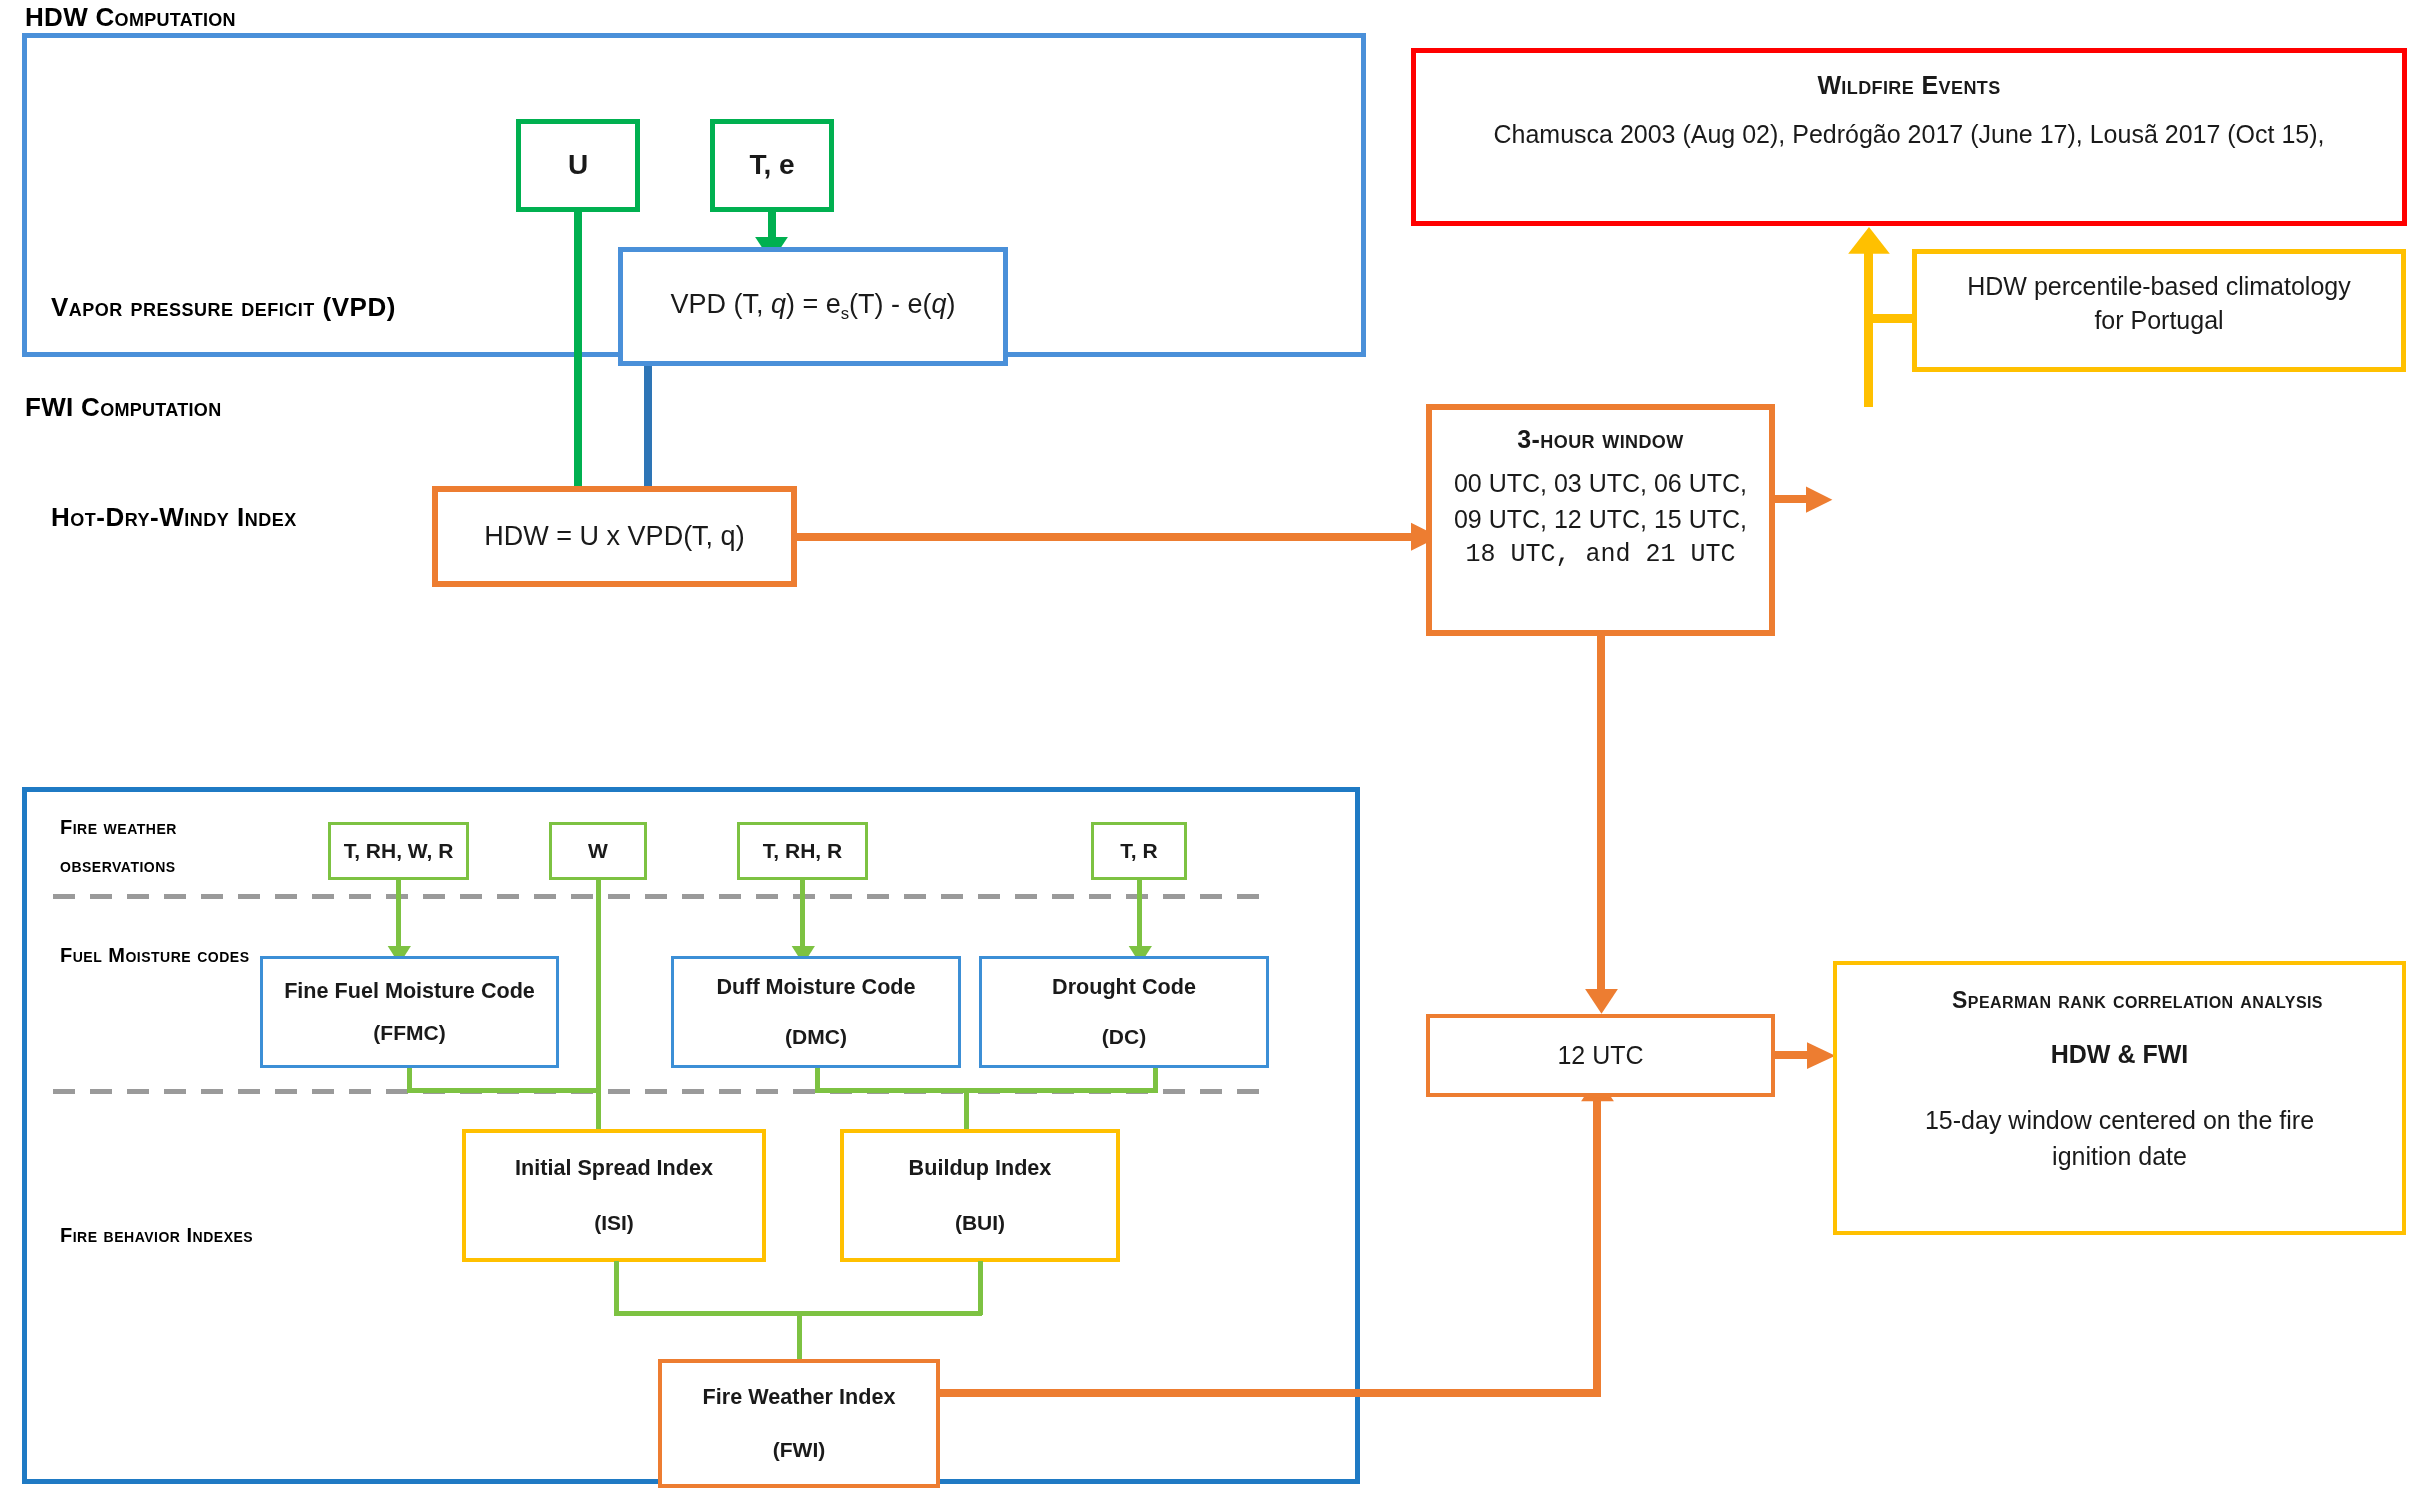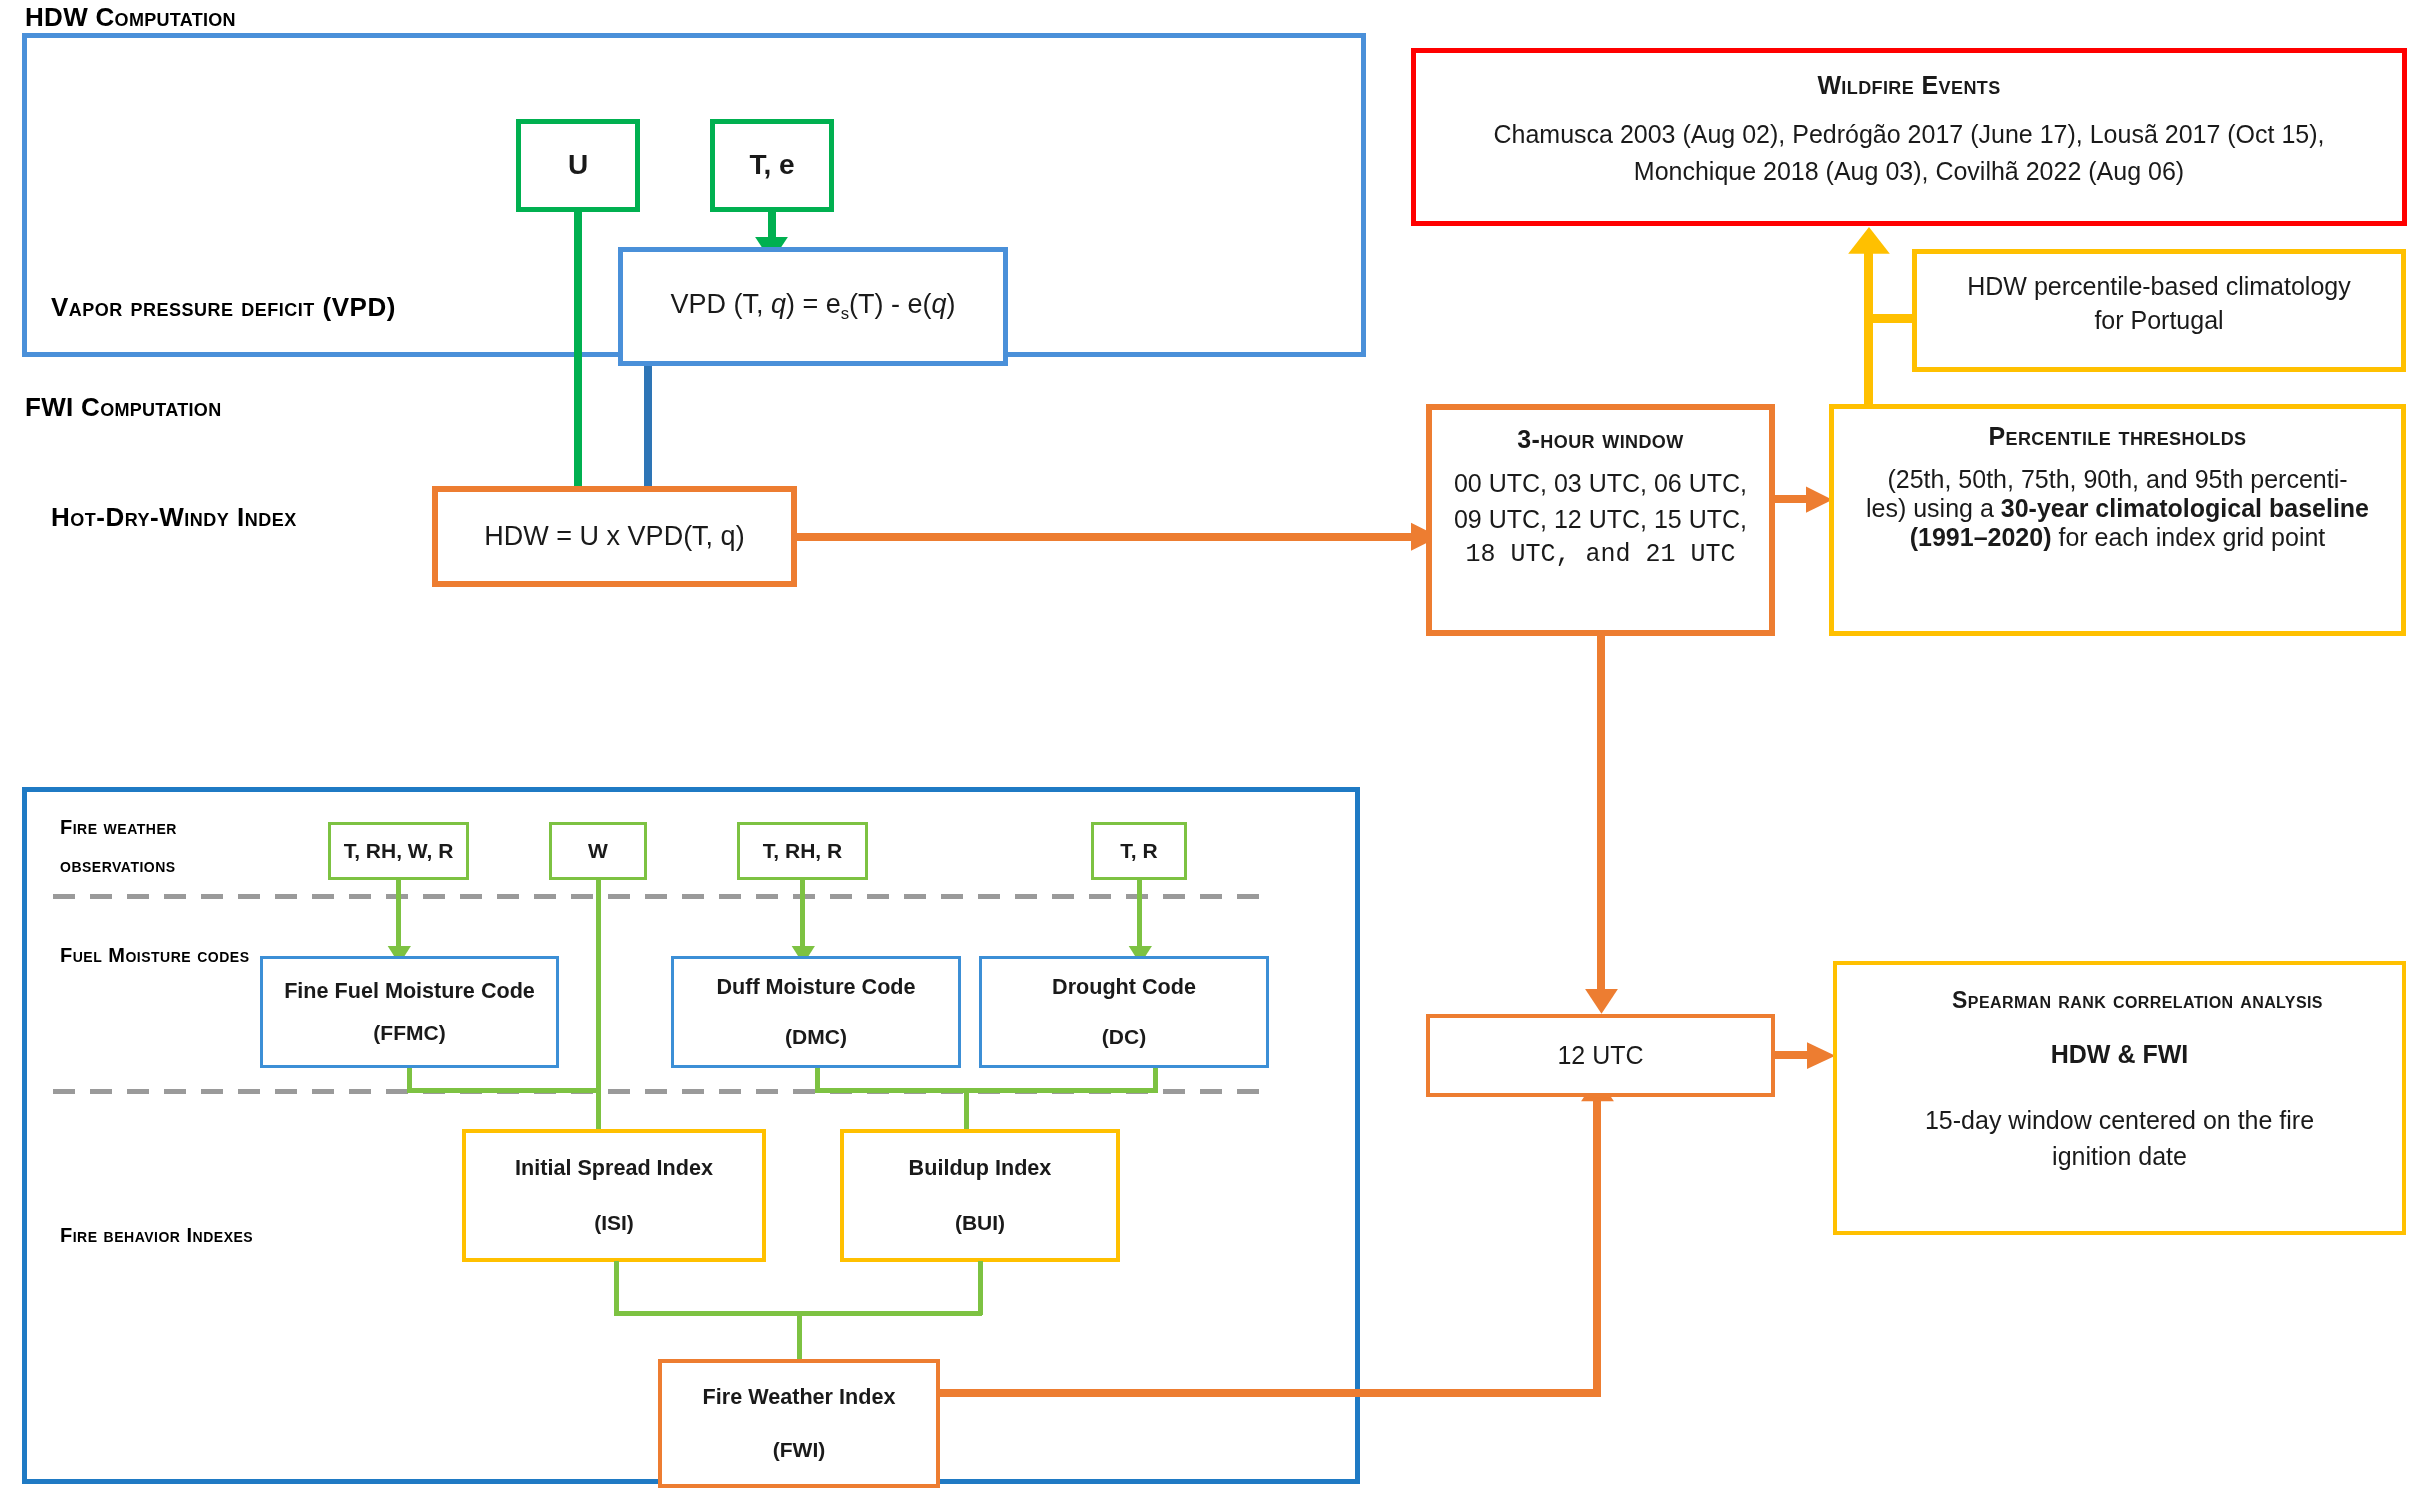--- a/index.html
+++ b/index.html
@@ -106,21 +106,20 @@
   </div>
 
   <div class="abs ln v-orange" style="left:797px;top:533px;width:629px;height:7.5px;"></div>
   <svg class="arrow" style="left:1411px;top:519px;width:33px;height:37px;" viewBox="0 0 40 44" width="33" height="37">
     <polygon points="0,4 0,38 34,21" fill="#ED7D31"></polygon>
   </svg>
 
   <div class="abs b-red" style="left:1411px;top:48px;width:996px;height:178px;background:#fff;">
     <div style="text-align:center;margin-top:18px;" class="t-head">Wildfire Events</div>
     <div style="text-align:center;margin-top:20px;" class="t-body">Chamusca 2003 (Aug 02), Pedrógão 2017 (June 17), Lousã 2017 (Oct 15),</div>
-    <div style="text-align:center;margin-top:8.3px;" class="t-body">Monchique 2018 (Aug 03), Covilhã 2022 (Aug 06)</div>
   </div>
 
   <div class="abs b-orange" style="left:1426px;top:404px;width:349px;height:232px;background:#fff;">
     <div style="text-align:center;margin-top:15px;" class="t-head">3-hour window</div>
     <div style="text-align:center;margin-top:15px;" class="t-body">00 UTC, 03 UTC, 06 UTC,</div>
     <div style="text-align:center;margin-top:6.6px;" class="t-body">09 UTC, 12 UTC, 15 UTC,</div>
     <div style="text-align:center;margin-top:6.6px;font-family:Liberation Mono, monospace;" class="t-body">18 UTC, and 21 UTC</div>
   </div>
 
   <div class="abs ln v-orange" style="left:1775px;top:495px;width:40px;height:7.5px;"></div>
@@ -131,28 +130,20 @@
   <div class="abs ln v-orange" style="left:1597px;top:636px;width:7.5px;height:365px;"></div>
   <svg class="arrow" style="left:1581px;top:989px;width:41px;height:28px;" viewBox="0 0 50 34" width="41" height="28">
     <polygon points="5,0 45,0 25,30" fill="#ED7D31"></polygon>
   </svg>
 
   <div class="abs b-yellow" style="left:1912px;top:249px;width:494px;height:123px;background:#fff;">
     <div style="text-align:center;margin-top:18px;" class="t-body">HDW percentile-based climatology</div>
     <div style="text-align:center;margin-top:5px;" class="t-body">for Portugal</div>
   </div>
 
-  <div class="abs b-yellow" style="left:1829px;top:404px;width:577px;height:232px;background:#fff;">
-    <div style="text-align:center;margin-top:13.3px;" class="t-head">Percentile thresholds</div>
-    <div style="text-align:center;margin-top:13.3px;padding:0 11.6px;" class="t-body">
-      <span>(25th, 50th, 75th, 90th, and 95th percenti-</span><br>
-      <span>les) using a </span><b>30-year climatological baseline</b><br>
-      <b>(1991–2020)</b><span> for each index grid point</span>
-    </div>
-  </div>
 
   <div class="abs ln v-yellow" style="left:1864px;top:249px;width:9px;height:158px;"></div>
   <svg class="arrow" style="left:1844px;top:227px;width:50px;height:30px;" viewBox="0 0 60 36" width="50" height="30">
     <polygon points="5,32 55,32 30,0" fill="#FFC000"></polygon>
   </svg>
   <div class="abs ln v-yellow" style="left:1864px;top:314px;width:53px;height:9px;"></div>
 
   <div class="abs section-title sc" style="left:25px;top:392px;">FWI Computation</div>
 
   <div class="abs panel-fwi" style="left:21.6px;top:787px;width:1338px;height:697px;"></div>

